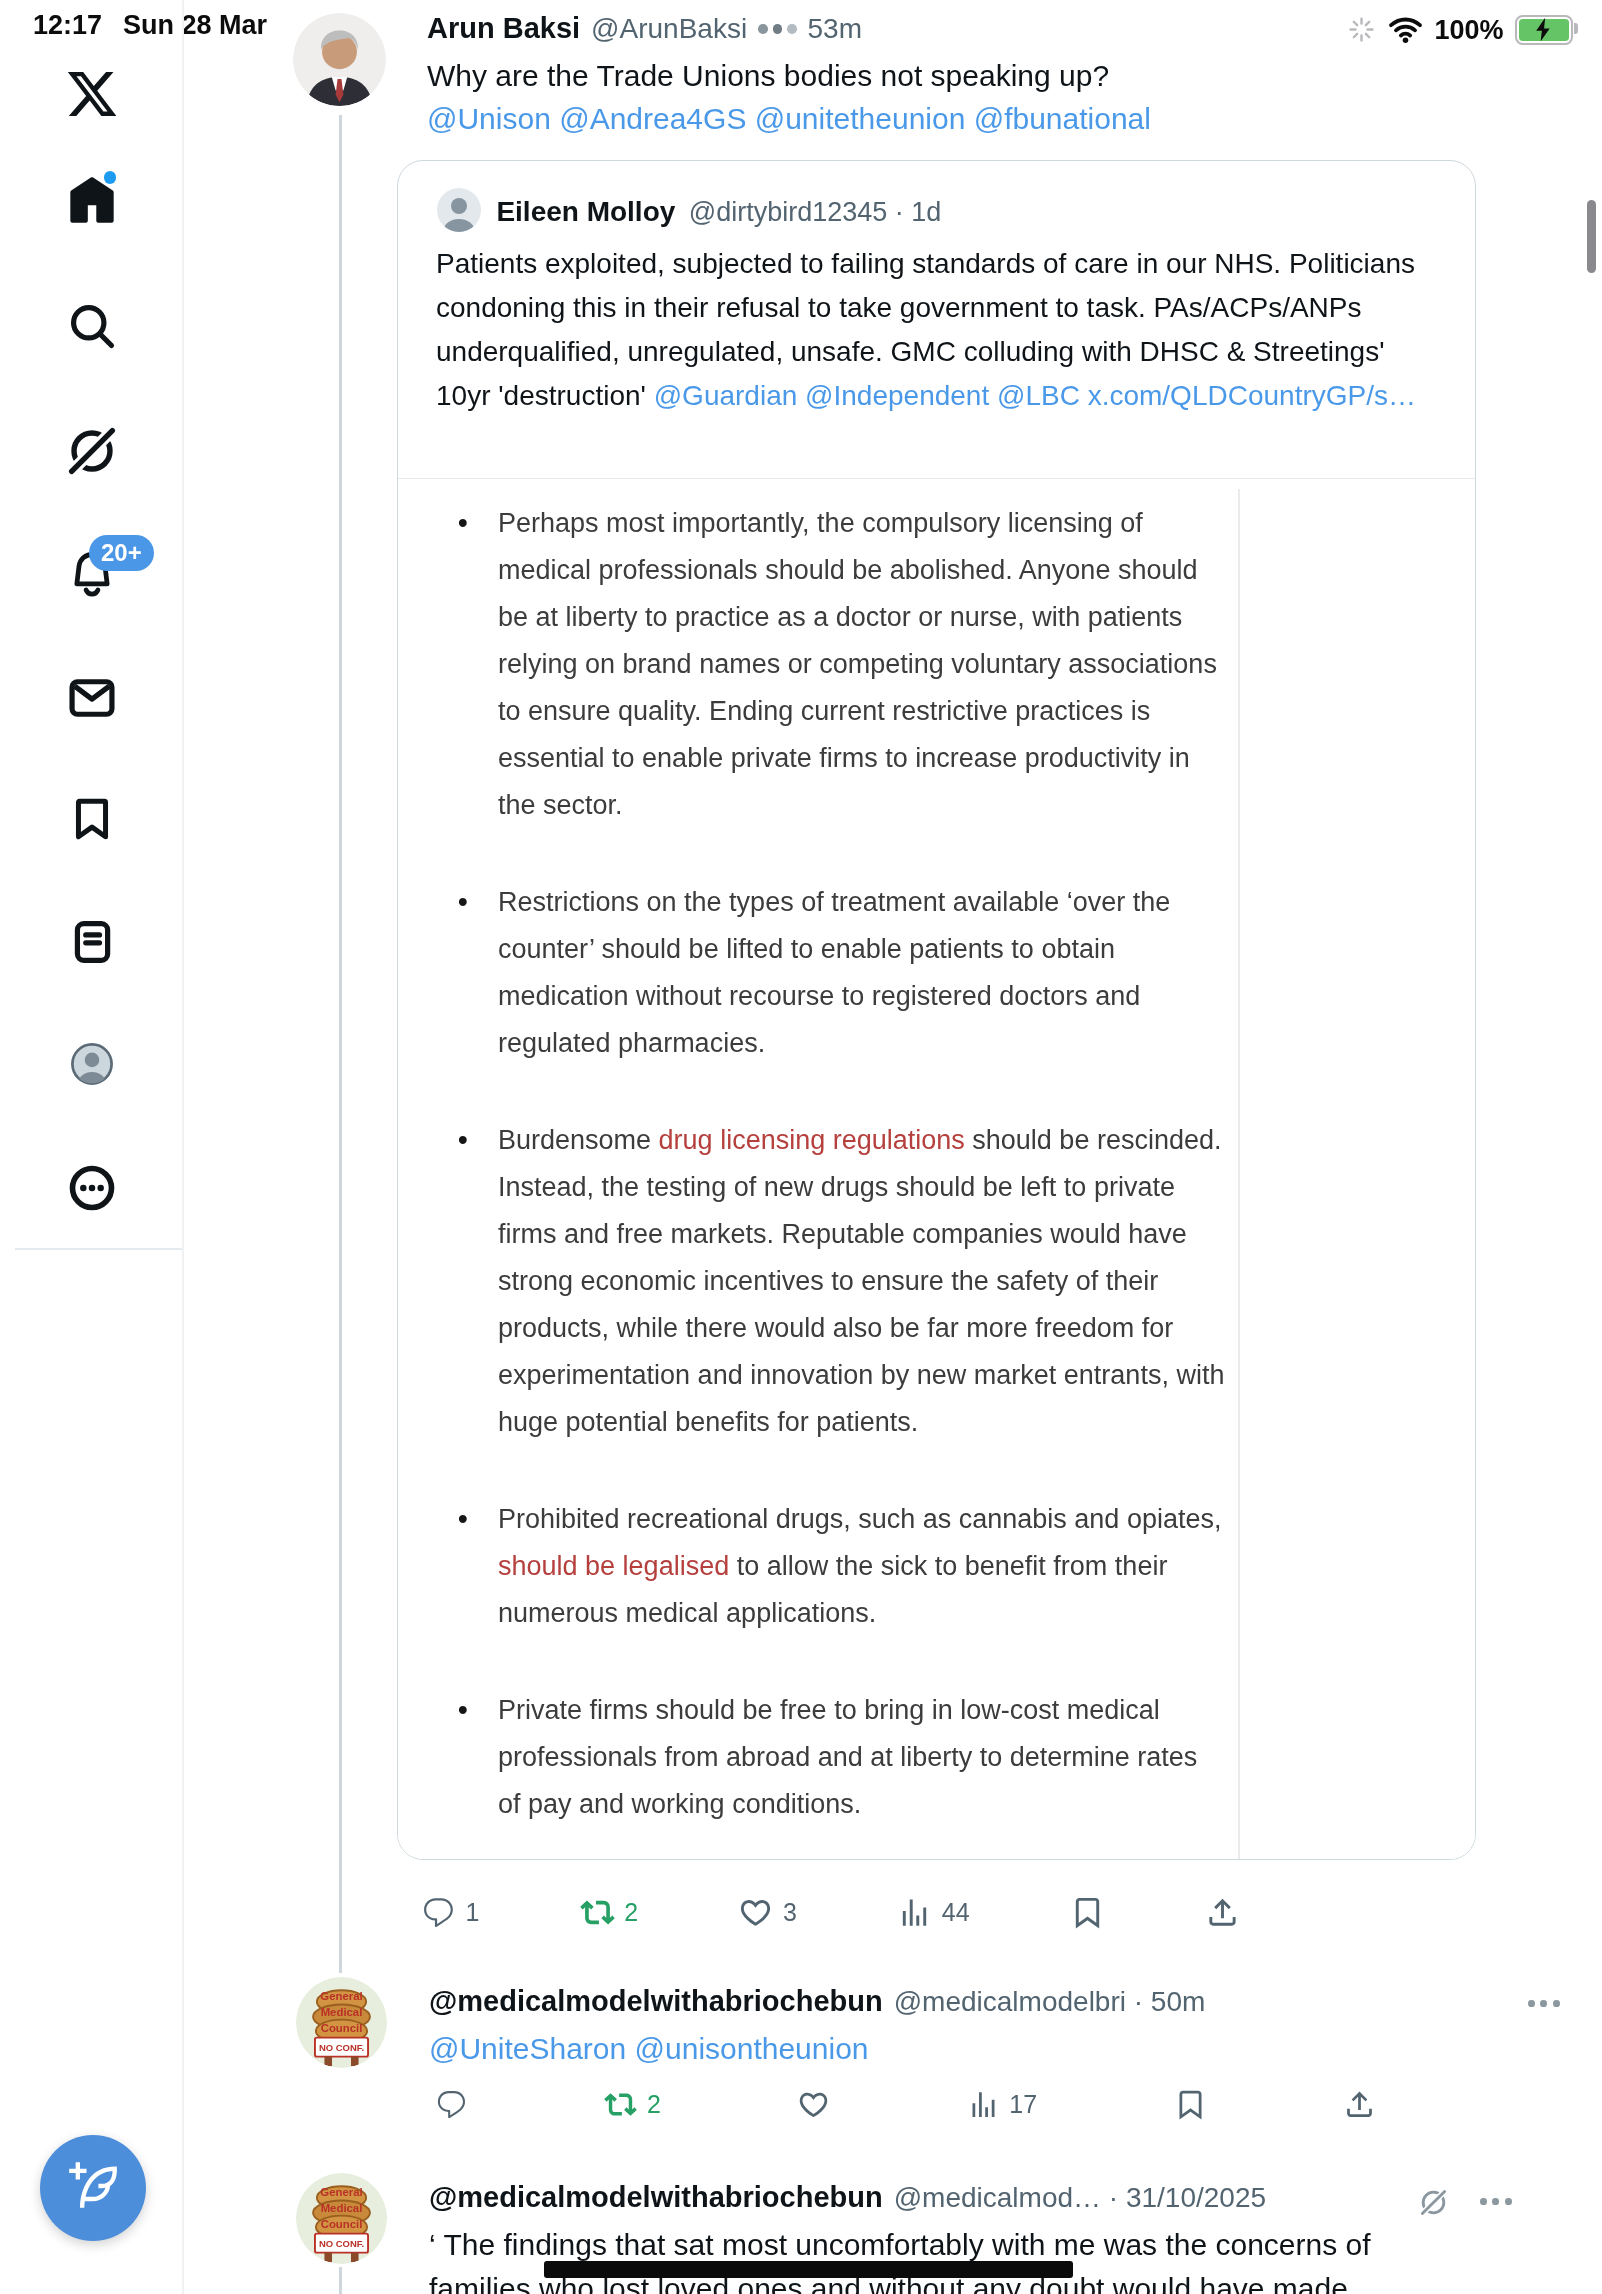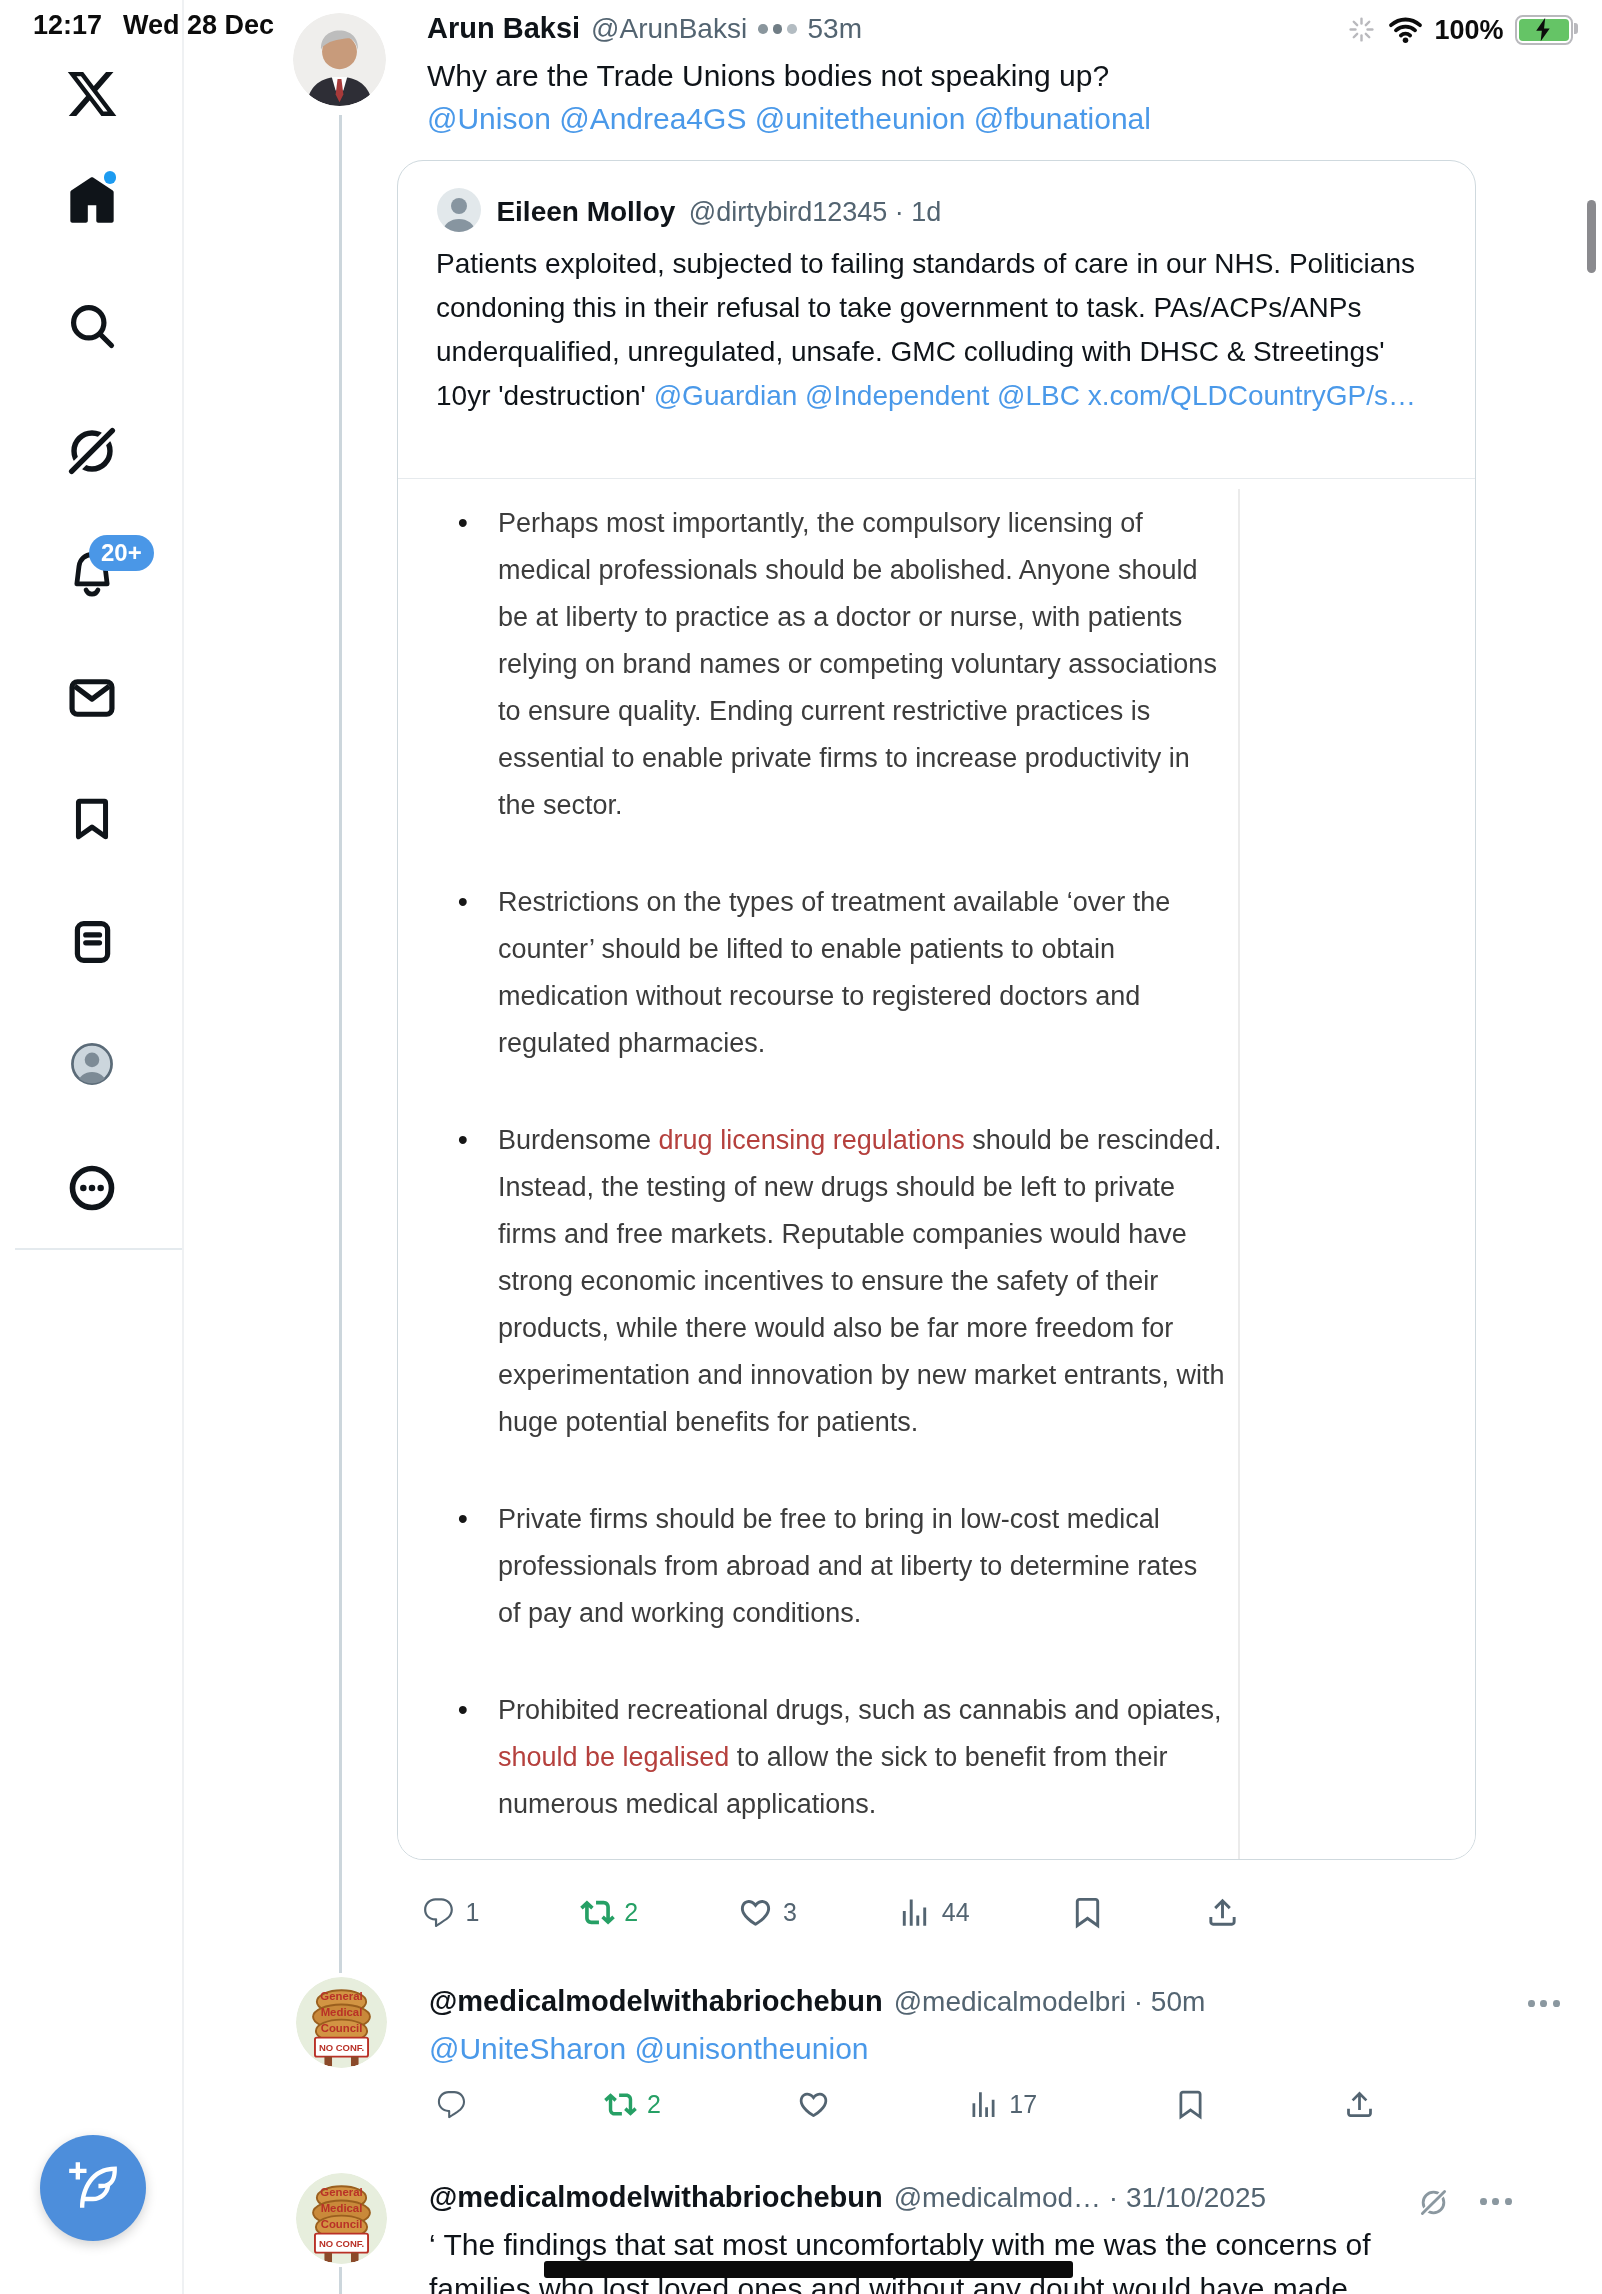--- a/index.html
+++ b/index.html
@@ -67,21 +67,21 @@
   .redaction-bar{position:absolute;left:361px;top:2261px;width:529px;height:17.3px;background:#0b0b0b;border-radius:2.9px;}
 </style>
 </head>
 <body>
 
 <div id="screen">
 
   <div class="statusbar">
     <div class="status-left">
       <span>12:17</span>
-      <span>Wed 28 Dec</span>
+      <span>Sun 28 Mar</span>
     </div>
     <div class="status-right">
       <span>
         <svg width="29" height="29" viewBox="0 0 24 24">
           <g stroke="#b9b9bd" stroke-width="2" stroke-linecap="round">
             <line x1="12" y1="3" x2="12" y2="7"></line>
               <line x1="12" y1="17" x2="12" y2="21"></line>
             <line x1="3" y1="12" x2="7" y2="12"></line>
               <line x1="17" y1="12" x2="21" y2="12"></line>
             <line x1="5.6" y1="5.6" x2="8.4" y2="8.4"></line>
@@ -284,22 +284,22 @@
       </div>
       <div class="qtext">
         <span>Patients exploited, subjected to failing standards of care in our NHS. Politicians condoning this in their refusal to take government to task. PAs/ACPs/ANPs underqualified, unregulated, unsafe. GMC colluding with DHSC &amp; Streetings' 10yr 'destruction' </span><span class="lnk">@Guardian @Independent @LBC x.com/QLDCountryGP/s…</span>
       </div>
       <div class="qimage">
         <div class="page-edge"></div>
         <ul class="bullets">
           <li><span>Perhaps most importantly, the compulsory licensing of medical professionals should be abolished. Anyone should be at liberty to practice as a doctor or nurse, with patients relying on brand names or competing voluntary associations to ensure quality. Ending current restrictive practices is essential to enable private firms to increase productivity in the sector.</span><span class="redlink"></span><span></span></li>
           <li><span>Restrictions on the types of treatment available ‘over the counter’ should be lifted to enable patients to obtain medication without recourse to registered doctors and regulated pharmacies.</span><span class="redlink"></span><span></span></li>
           <li><span>Burdensome </span><span class="redlink">drug licensing regulations</span><span> should be rescinded. Instead, the testing of new drugs should be left to private firms and free markets. Reputable companies would have strong economic incentives to ensure the safety of their products, while there would also be far more freedom for experimentation and innovation by new market entrants, with huge potential benefits for patients.</span></li>
+          <li><span>Prohibited recreational drugs, such as cannabis and opiates, </span><span class="redlink">should be legalised</span><span> to allow the sick to benefit from their numerous medical applications.</span></li>
           <li><span>Private firms should be free to bring in low-cost medical professionals from abroad and at liberty to determine rates of pay and working conditions.</span><span class="redlink"></span><span></span></li>
-          <li><span>Prohibited recreational drugs, such as cannabis and opiates, </span><span class="redlink">should be legalised</span><span> to allow the sick to benefit from their numerous medical applications.</span></li>
         </ul>
       </div>
     </div>
 
     <div class="actions" style="left:238px;top:1891px;width:819px;">
       <div class="action">
         <svg width="35" height="35" viewBox="0 0 24 24" fill="#536471">
             <path d="M14.046 2.242l-4.148-.01h-.002c-4.374 0-7.8 3.427-7.8 7.802 0 4.098 3.186 7.206 7.465 7.37v3.828c0 .108.045.286.12.403.143.225.385.347.633.347.138 0 .277-.038.402-.118.264-.168 6.473-4.14 8.088-5.506 1.902-1.61 3.04-3.97 3.043-6.312v-.017c-.006-4.368-3.43-7.788-7.8-7.79zm3.787 12.972c-1.134.96-4.862 3.405-6.772 4.643V16.67c0-.414-.335-.75-.75-.75h-.396c-3.66 0-6.318-2.476-6.318-5.886 0-3.534 2.768-6.302 6.3-6.302l4.147.01h.002c3.532 0 6.3 2.766 6.302 6.296-.003 1.91-.942 3.844-2.514 5.176z"></path>
           </svg>
         <span>1</span>

